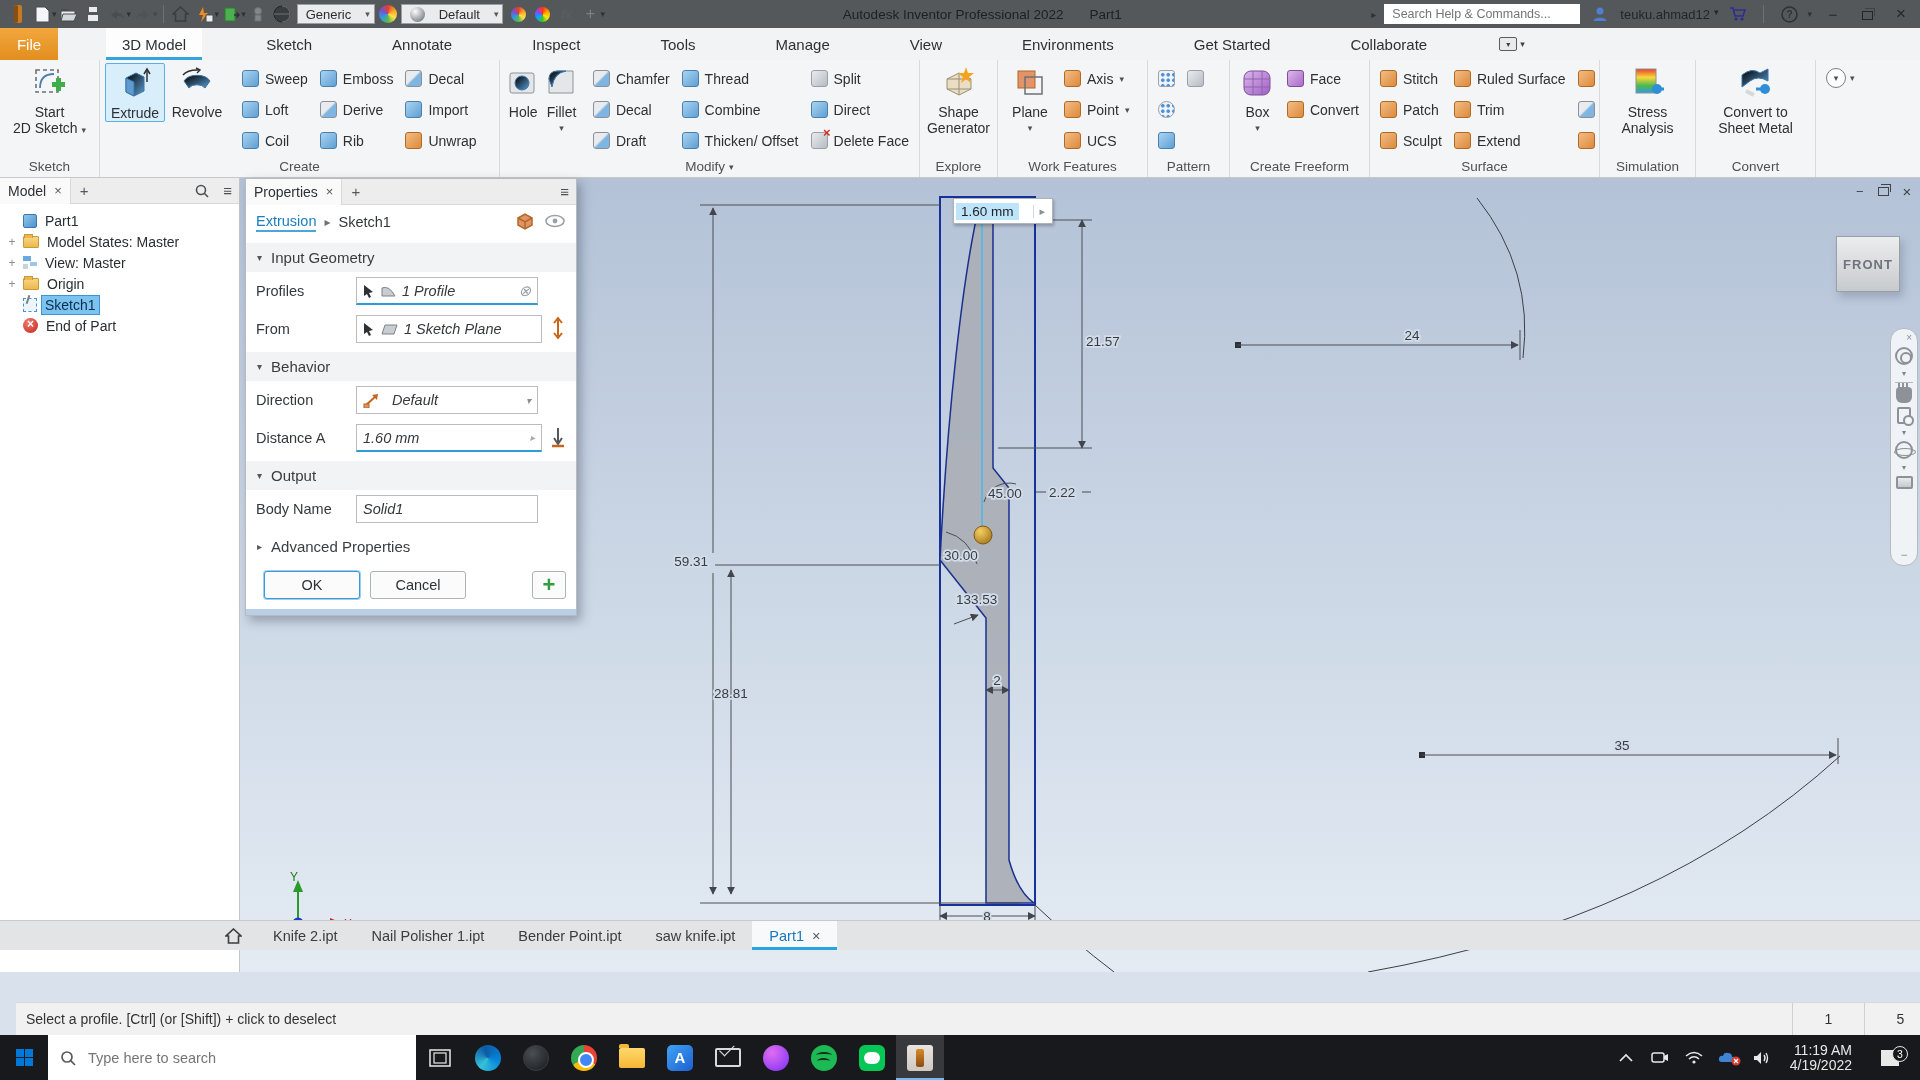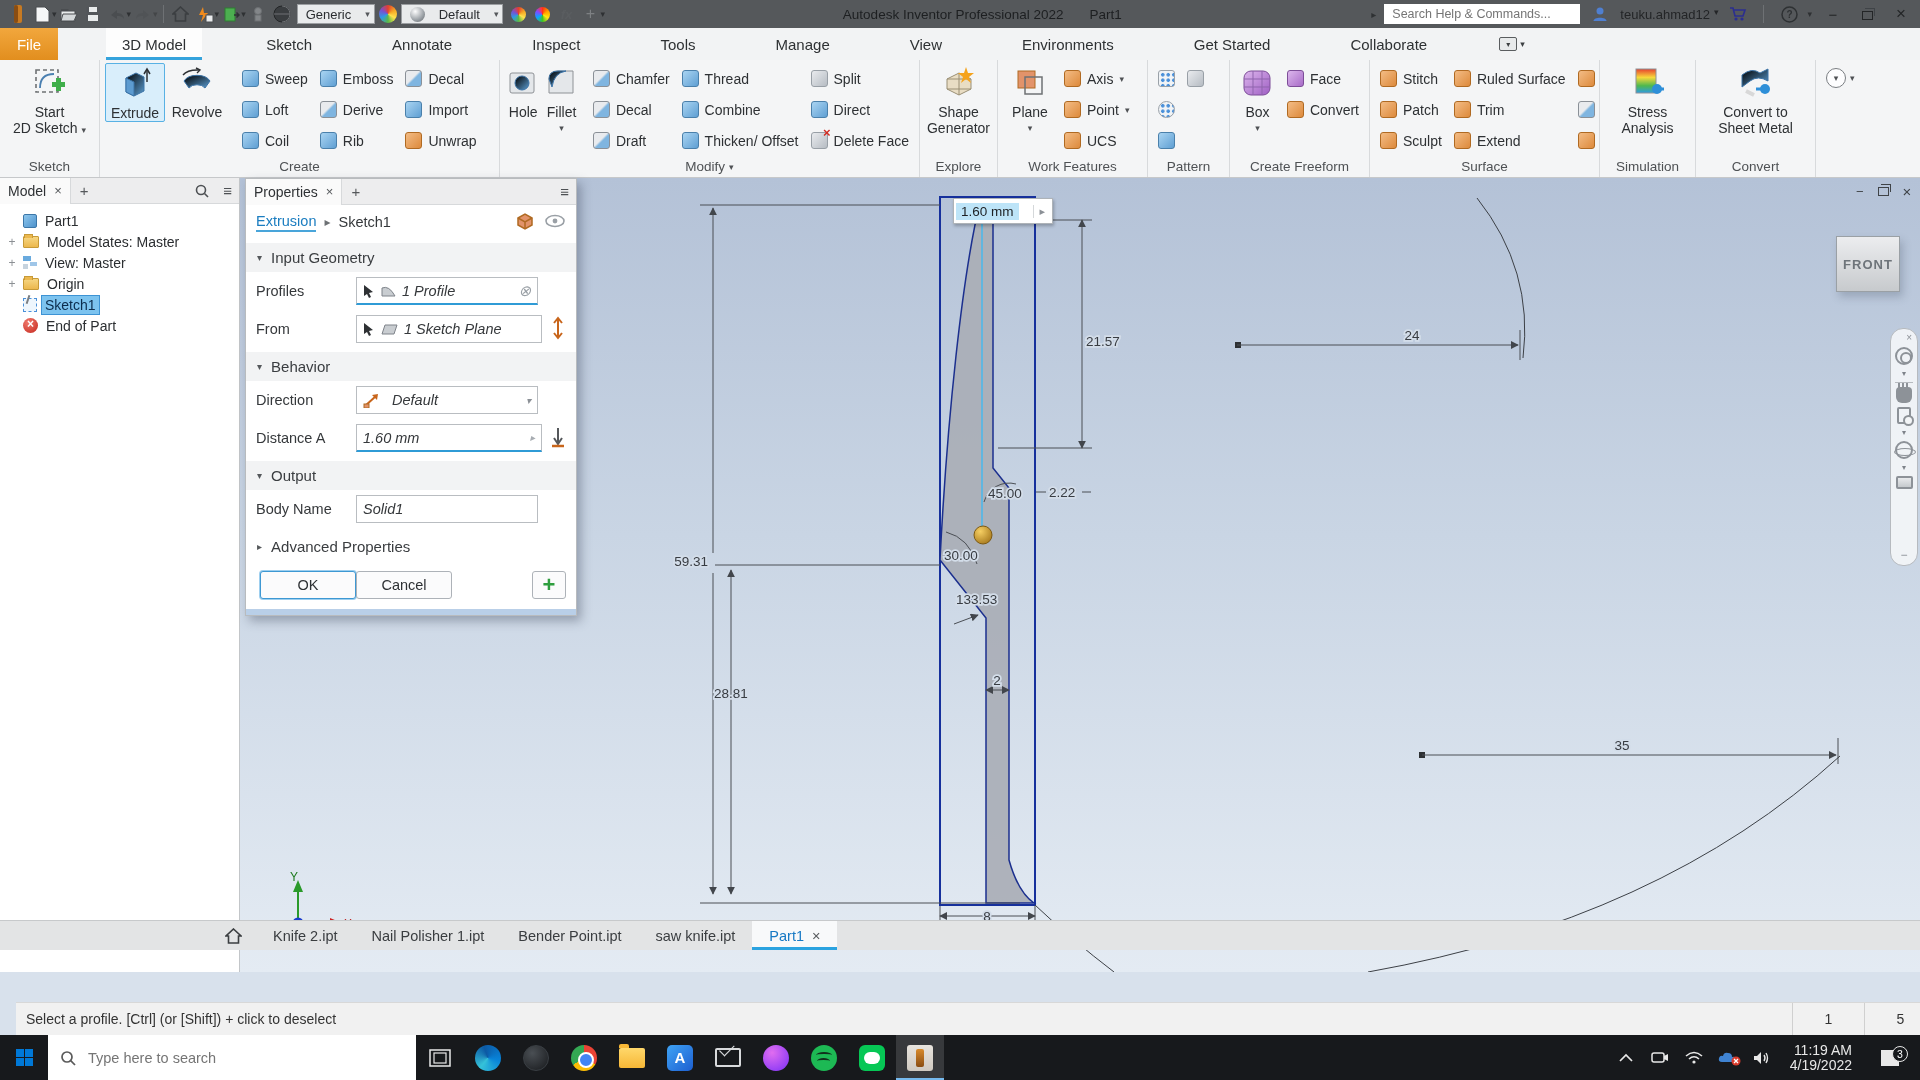--- a/index.html
+++ b/index.html
@@ -109,21 +109,21 @@
   .psec{height:29px;background:#f2f3f4;display:flex;align-items:center;gap:9px;padding:0 11px;
     color:#3a3d40;font-size:15px;margin-top:4px;}
   .ptri{font-size:10px;color:#55585b;}
   .prow{display:flex;align-items:center;min-height:38px;padding:0 10px;gap:8px;}
   .plab{width:92px;flex:none;}
   .pfield{flex:1;height:28px;border:1px solid #b9bdc1;background:#fff;display:flex;align-items:center;
     gap:6px;padding:0 6px;position:relative;font-style:italic;}
   .pfield.act{border-bottom:2px solid #2f9bd6;}
   .pfield .sp{flex:1;}
   .clear-ic{color:#9aa0a6;font-size:15px;}
-  .pbtnrow{display:flex;align-items:center;padding:10px 10px 10px 2px;margin-left:12px;}
+  .pbtnrow{display:flex;align-items:center;gap:10px;padding:10px 10px 10px 18px;}
   .pbtn{height:28px;border:1px solid #adb2b8;background:#fbfbfc;border-radius:3px;
     display:flex;align-items:center;justify-content:center;font-size:14.5px;color:#2e3134;}
   .pbtn.ok{width:96px;border:1px solid #3e98d3;box-shadow:0 0 0 1px #9ecfef;}
   .pbtn.cancel{width:96px;}
   .pbtn.addnew{width:34px;margin-left:auto;color:#2e9e3e;font-size:22px;font-weight:bold;}
   .pstrip{height:6px;background:#b9cfe8;}
 
   
   .canvas{position:absolute;left:240px;top:0;width:1680px;height:794px;
     background:linear-gradient(180deg,#b4c2d7 0%,#c9d5e4 45%,#e4ebf3 100%);overflow:hidden;}

